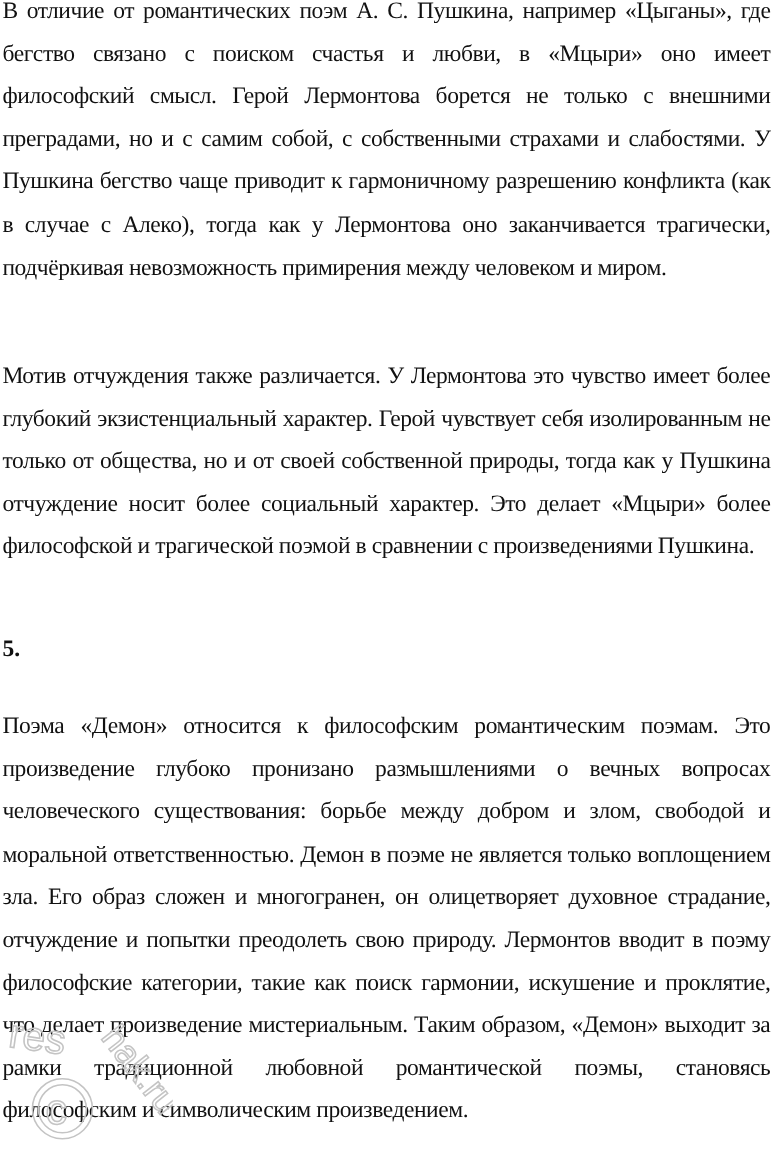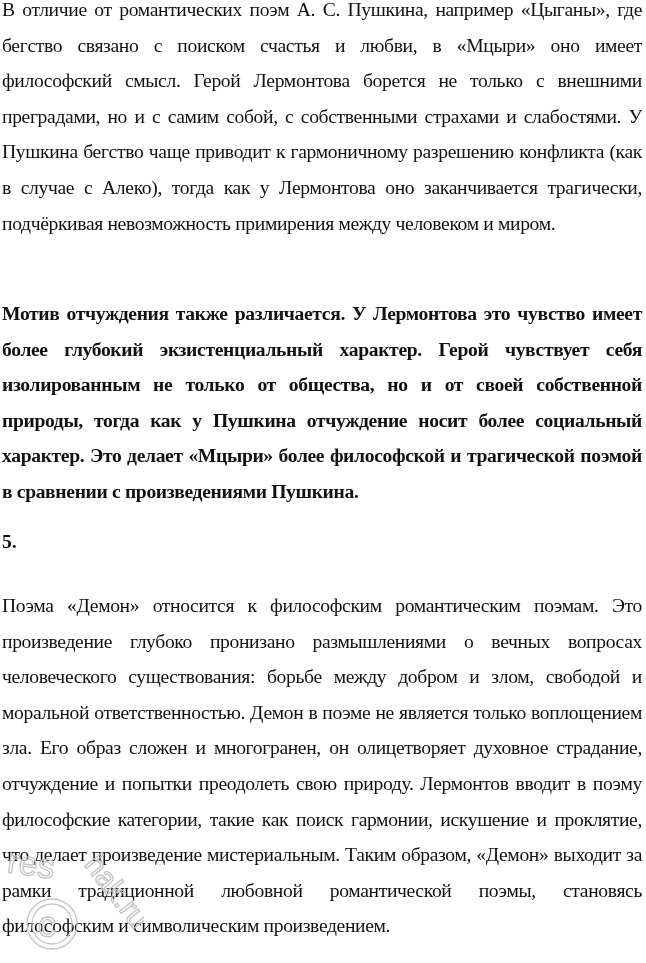--- a/index.html
+++ b/index.html
@@ -23,21 +23,21 @@
     }
     .para {
       font-size: 19.6px;
       line-height: 35.6px;
       text-align: justify;
       margin: 0;
       letter-spacing: -0.35px;
       word-spacing: 0px;
     }
     .para-1 { position: absolute; top: -8px; left: 0; width: 640px; }
-    .para-2 { position: absolute; top: 296px; left: 0; width: 640px; font-weight: bold; }
+    .para-2 { position: absolute; top: 296px; left: 0; width: 640px; }
     .heading {
       position: absolute;
       top: 524px;
       left: 0;
       font-size: 19.6px;
       font-weight: bold;
       margin: 0;
       line-height: 35px;
     }
     .para-3 { position: absolute; top: 588px; left: 0; width: 640px; }

